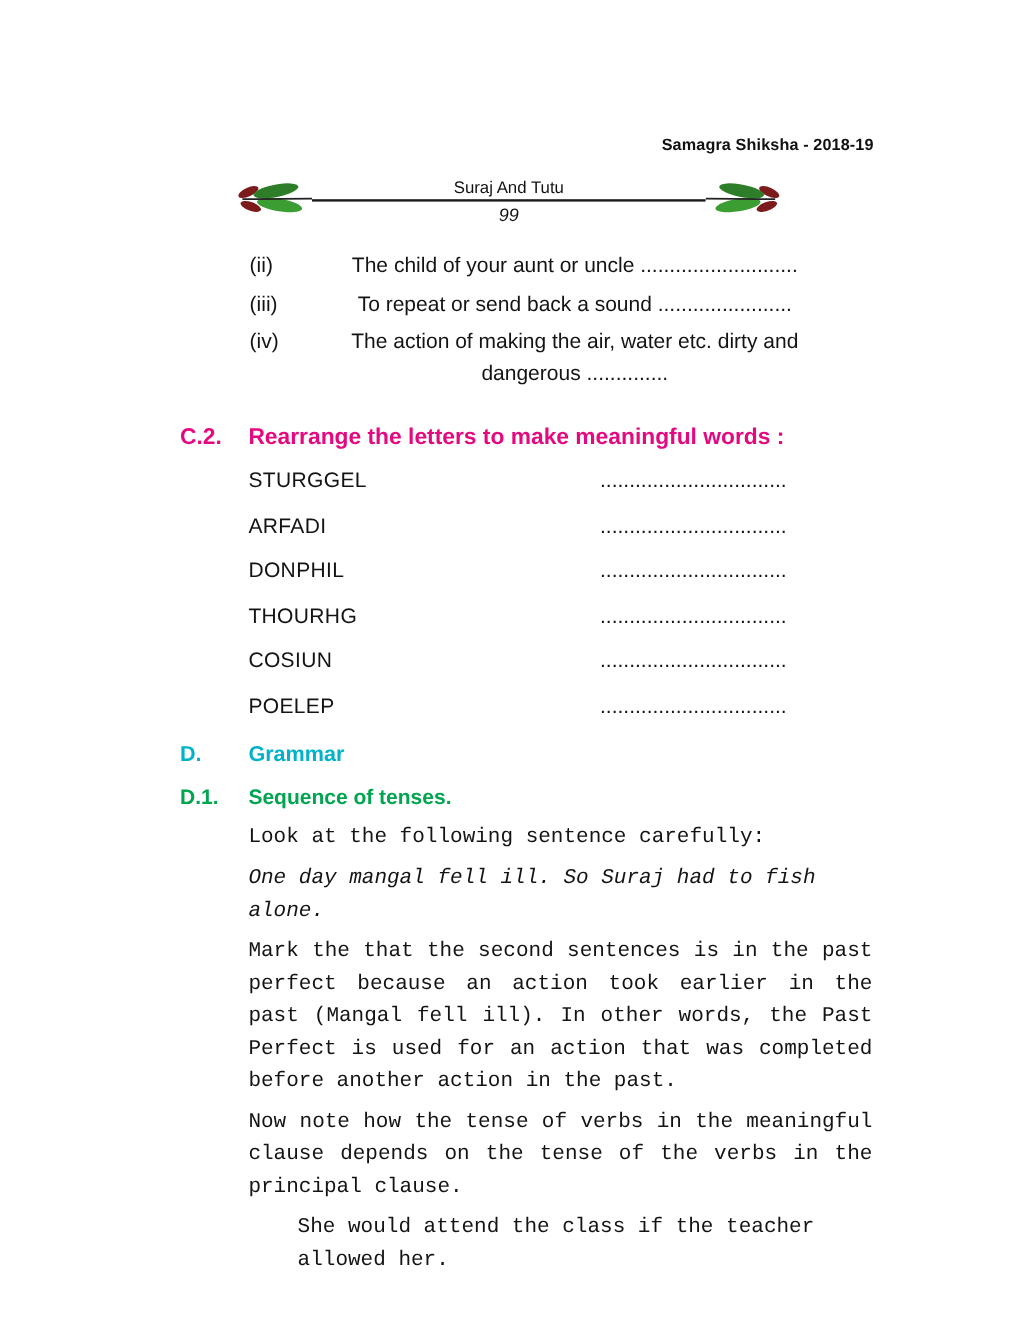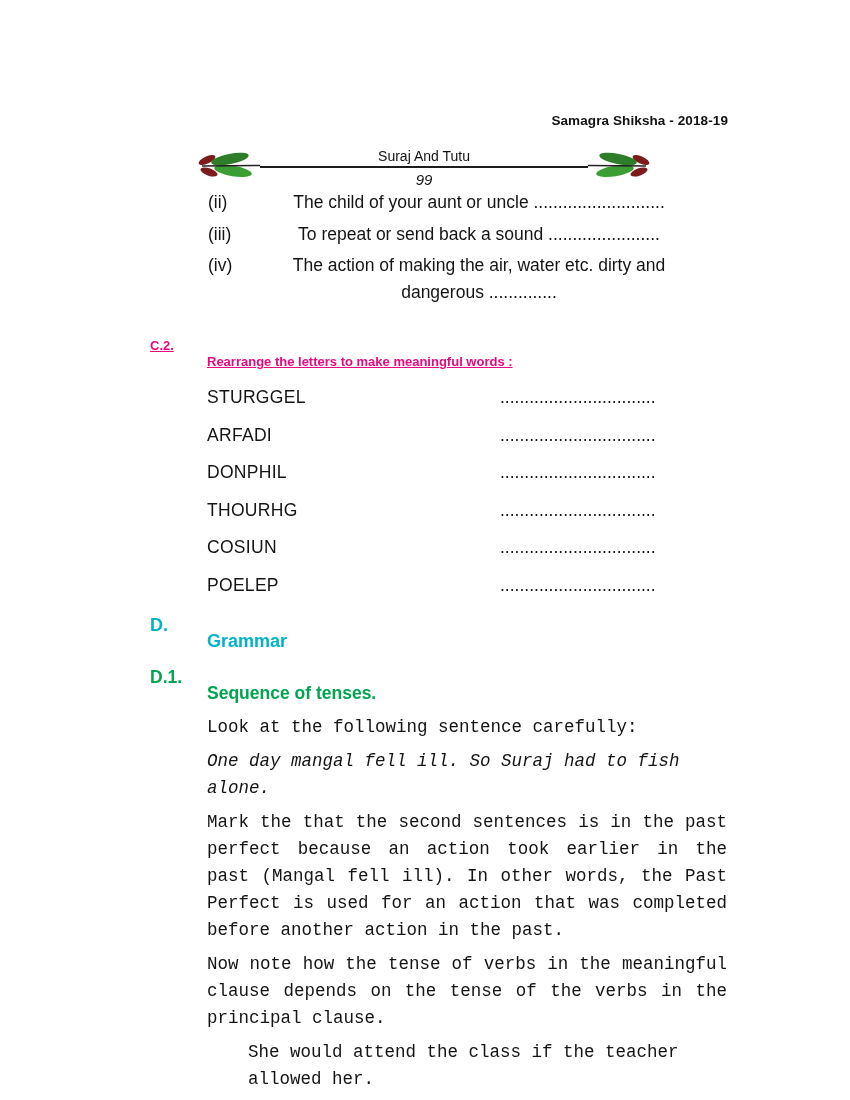--- a/index.html
+++ b/index.html
@@ -31,35 +31,35 @@
   .ornament { flex: 0 0 auto; }
   .ornament.right svg { transform: scaleX(-1); }
   .banner-center { flex: 1 1 auto; display: flex; flex-direction: column; align-items: center; justify-content: space-between; }
   .banner-title { font-size: 14px; color: #111; padding-bottom: 2px; }
   .banner-rule { width: 100%; border-top: 2px solid #1c1c1c; height: 0; }
   .banner-page { font-size: 15px; color: #111; padding-top: 3px; font-style: italic; }
 
   
   .content {
     position: absolute;
-    top: 189px; left: 150px; width: 578px;
+    top: 208px; left: 150px; width: 578px;
     font-size: 17.5px; line-height: 27px;
   }
 
   
   .def-list { margin-left: 58px; }
   .def-row { display: flex; margin-bottom: 4.5px; }
   .def-num { flex: 0 0 51px; }
   .def-text { flex: 0 0 440px; max-width: 440px; text-align: center; }
 
   
   .sec-row { display: flex; font-weight: bold; }
   .sec-num { flex: 0 0 57px; }
-  .sec-title { flex: 1; margin-top: 16px; }
-  .c2 { color: #e5097f; margin-top: 26px; font-size: 13px; text-decoration: underline; }
+  .sec-title { flex: 1; }
+  .c2 { color: #e5097f; margin-top: 26px; font-size: 19px; }
   .d  { color: #00b2ca; margin-top: 13px; font-size: 18px; }
   .d1 { color: #00a550; margin-top: 9px; font-size: 17.5px; }
 
   
   .words { margin-left: 57px; margin-top: 9px; }
   .word-row { display: flex; margin-bottom: 10.5px; }
   .word { flex: 0 0 293px; letter-spacing: 0.3px; }
   .blank { flex: 1; }
 
   

